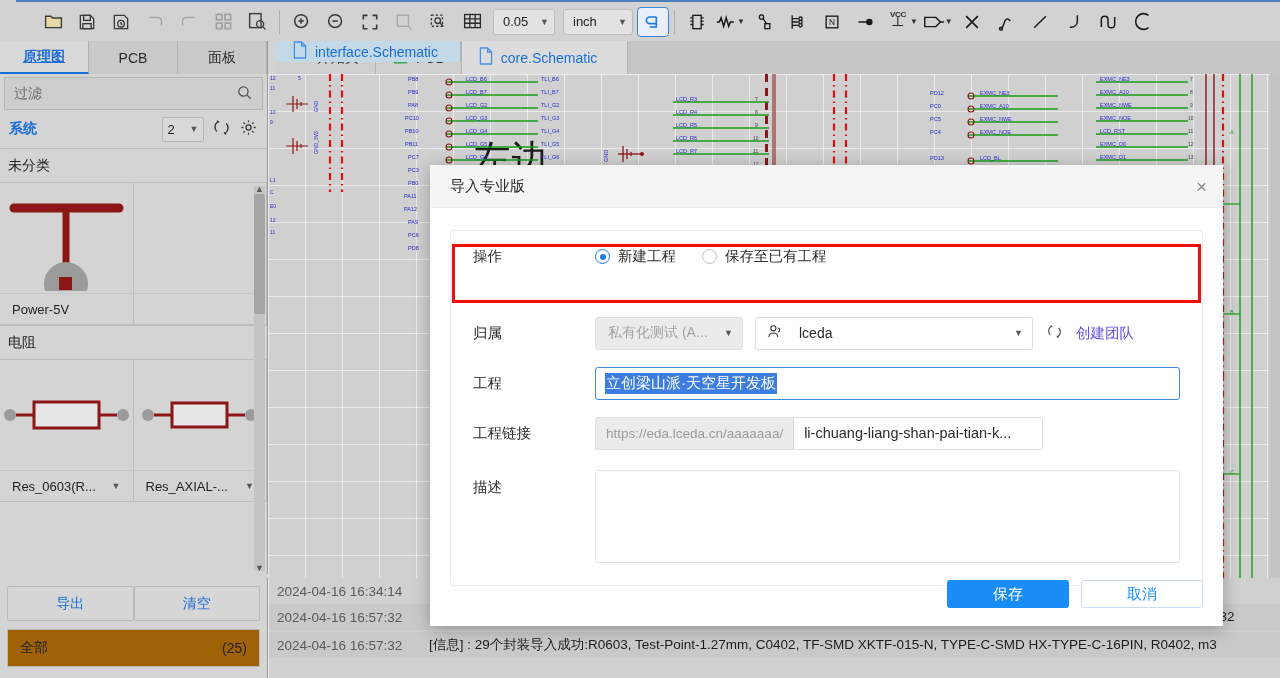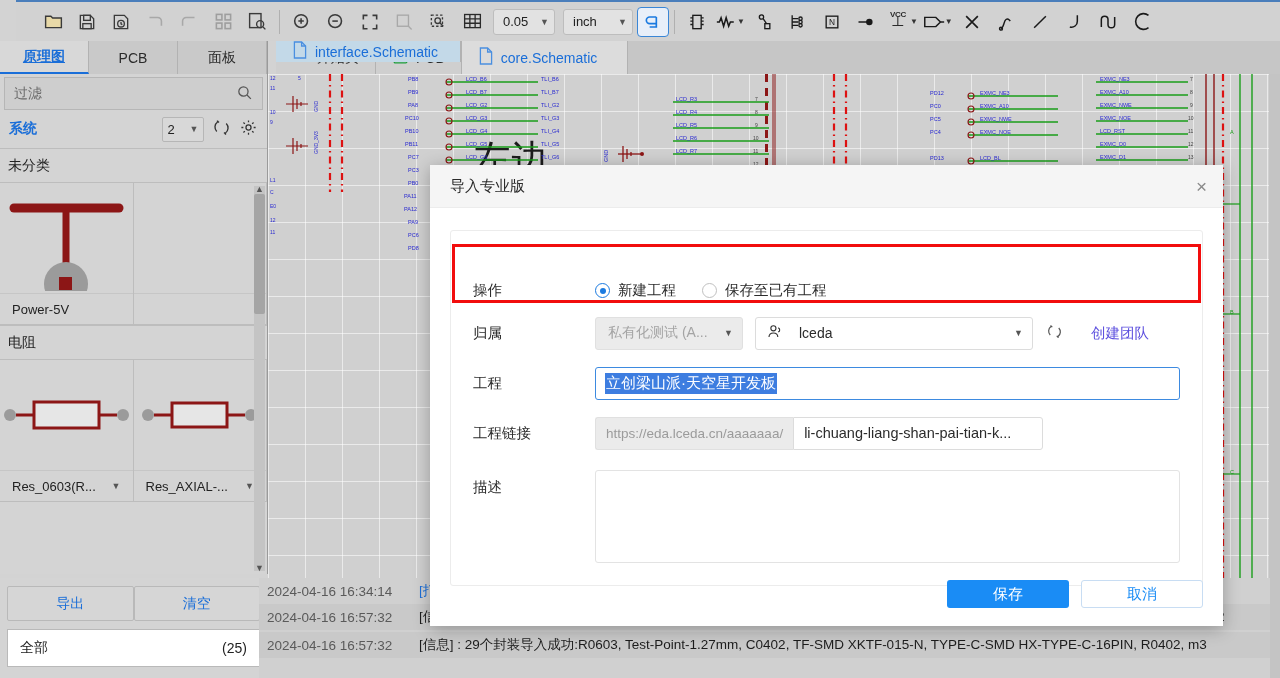--- a/index.html
+++ b/index.html
@@ -79,21 +79,21 @@
   .lscroll .arr { position:absolute; left:1px; font-size:9px; color:#555; }
 
   
   .bleft { position: absolute; left: 0; top: 578px; width: 268px; height: 100px; background: #d4d4d4; border-right:1px solid #9a9a9a;}
   .bbtnrow { display: flex; gap: 0; padding: 8px 7px 0 7px; }
   .bbtn {
     flex: 1; height: 35px; border: 1px solid #b9b9b9; background: #d6d6d6; border-radius: 2px;
     display: flex; align-items: center; justify-content: center; font-size: 14px; color: #1a6ed8;
   }
   .ballrow {
-    margin: 8px 7px 0 7px; height: 38px; border: 1px solid #b9b9b9; background: #ffffff;
+    margin: 8px 7px 0 7px; height: 38px; border: 1px solid #b9b9b9; background: #a16207;
     display: flex; align-items: center; justify-content: space-between; padding: 0 12px;
     font-size: 14px; color: #222;
   }
 
   
   .doctabs {
     position: absolute; left: 276px; top: 41px; width: 1004px; height: 33px;
     background: #c6c6c6; display: flex; align-items: stretch;
   }
   .dtab {
@@ -117,21 +117,21 @@
   }
   .bigtext {
     position: absolute; left: 205px; top: 60px; font-size: 38px; color: #1c1c1c;
     font-family: "DejaVu Sans", sans-serif;
   }
   .schem { position: absolute; left: 0; top: 0; }
   .vscrollC { position:absolute; right:0; top:0; width:11px; height:604px; background:#c4c4c4;}
 
   
   .logpanel {
-    position: absolute; left: 259px; top: 578px; width: 1011px; height: 100px;
+    position: absolute; left: 269px; top: 578px; width: 1011px; height: 100px;
     background: #d0d0d0; overflow: hidden;
   }
   .logrow {
     display: flex; align-items: center; height: 26px; font-size: 13.5px; white-space: nowrap;
     padding-left: 8px;
   }
   .logrow.alt { background: #c9c9c9; }
   .logts { color: #5a5a5a; width: 152px; flex: none; }
   .logmsg { color: #1d1d1d; }
   .logmsg.link { color: #1a6ed8; }
@@ -147,42 +147,42 @@
   }
   .modal-title { font-size: 15px; color: #2b2b2b; }
   .modal-close { font-size: 19px; color: #8a8a8a; line-height: 1; }
   .modal-body { padding: 22px 20px 0 20px; }
   .fieldbox { border: 1px solid #ececec; border-radius: 3px; padding: 14px 0 22px 0; }
 
   .frow { display: flex; align-items: center; min-height: 50px; padding: 0 22px; }
   .flabel { width: 122px; flex: none; font-size: 14.5px; color: #2b2b2b; }
   .highlight-row {
     outline: 3px solid #f20d0d; margin: 2px 4px 8px 4px; padding: 0 18px;
-    min-height: 53px; display: flex; align-items: flex-end;
+    min-height: 53px; display: flex; align-items: flex-start;
   }
 
   .radio-wrap { display: flex; align-items: center; gap: 8px; margin-right: 26px; }
   .radio { width: 15px; height: 15px; border-radius: 50%; border: 1px solid #c0c0c0; background:#fff; position: relative; flex:none;}
   .radio.on { border: 1px solid #1a7ae0; }
   .radio.on::after { content:''; position:absolute; left:3.5px; top:3.5px; width:6px; height:6px; border-radius:50%; background:#1a7ae0;}
   .radio-label { font-size: 14.5px; color: #2b2b2b; }
 
   .sel-disabled {
     width: 148px; height: 33px; background: #ebebeb; border: 1px solid #e0e0e0; border-radius: 3px;
     display: flex; align-items: center; justify-content: space-between; padding: 0 9px 0 12px;
     font-size: 14px; color: #a4a4a4; flex: none;
   }
   .sel-team {
     width: 278px; height: 33px; background: #fff; border: 1px solid #dcdcdc; border-radius: 3px;
     display: flex; align-items: center; padding: 0 9px 0 11px; gap: 16px;
     font-size: 14px; color: #2b2b2b; flex: none; margin-left: 12px;
   }
   .sel-team .tname { flex: 1; }
   .refresh-ico { margin-left: 13px; color: #555; font-size: 15px; }
-  .createteam { margin-left: 28px; font-size: 14.5px; color: #5b4ede; }
+  .createteam { margin-left: 13px; font-size: 14.5px; color: #5b4ede; }
 
   .proj-input {
     flex: 1; height: 33px; border: 1px solid #3d8ae0; border-radius: 3px; background: #fff;
     display: flex; align-items: center; padding: 0 9px; font-size: 15px; color: #2b2b2b;
   }
   .selected-text { background: #3d7de0; color: #fff; padding: 1px 1px; }
 
   .link-prefix {
     height: 33px; background: #ebebeb; border: 1px solid #e0e0e0; border-right: none;
     border-radius: 3px 0 0 3px; display: flex; align-items: center; padding: 0 10px;

